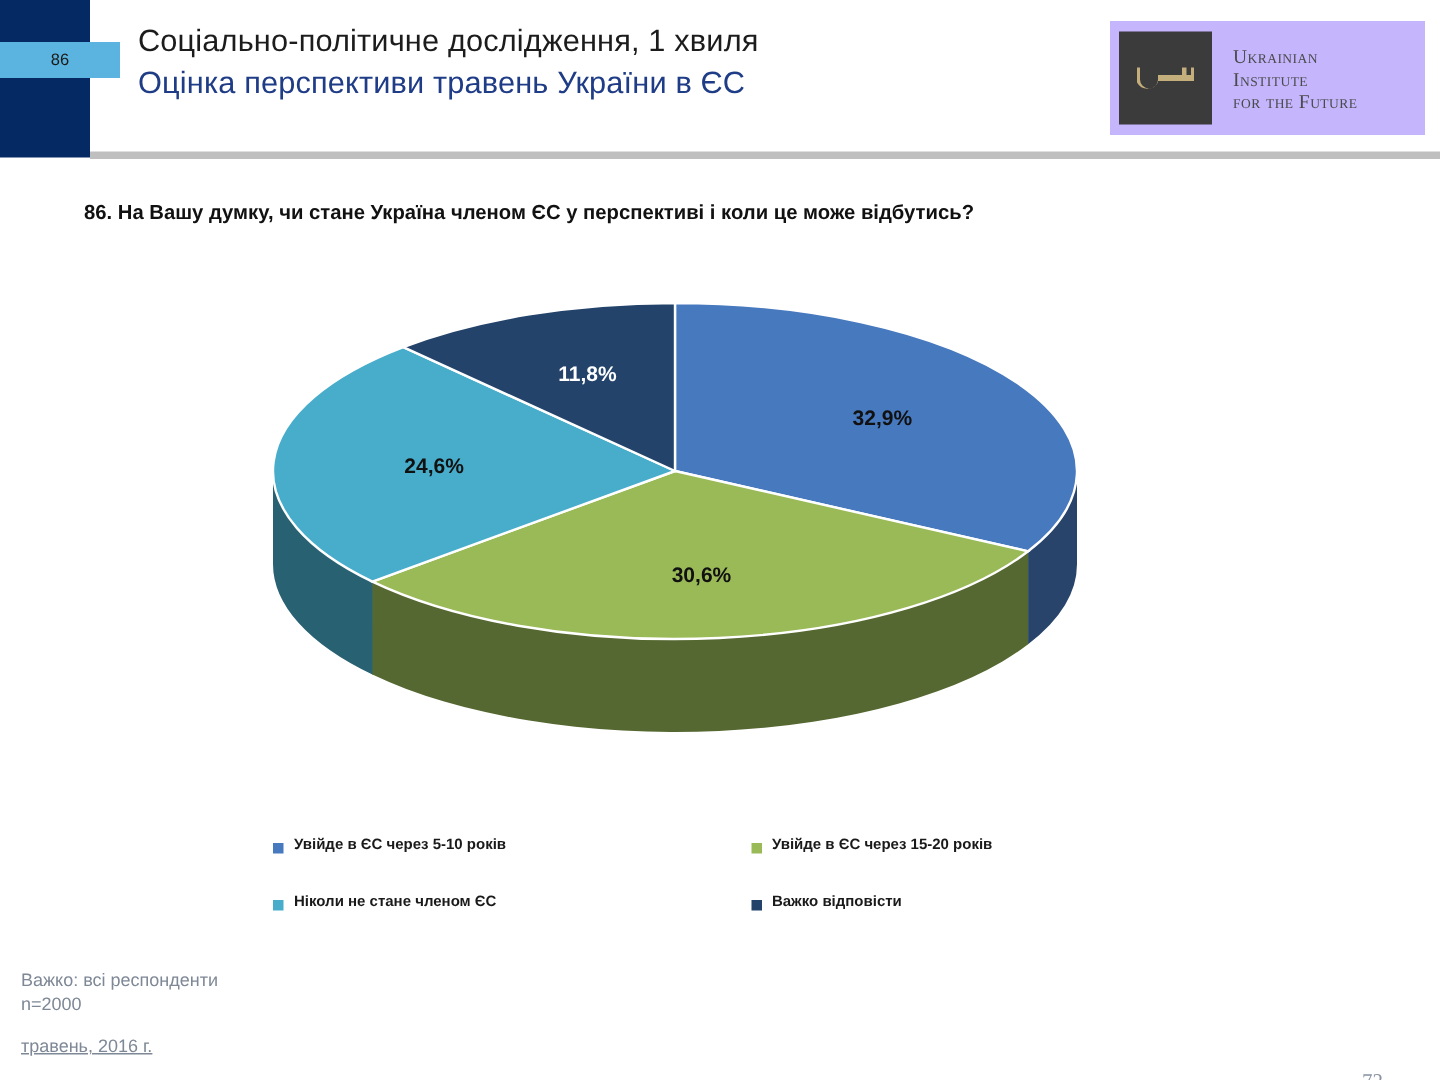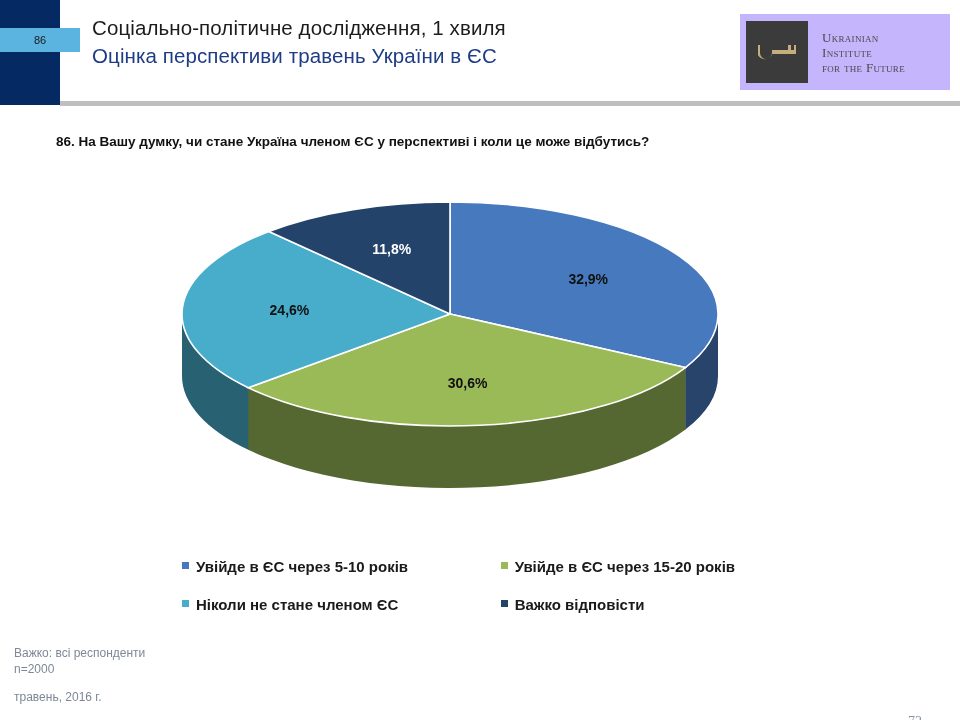--- a/index.html
+++ b/index.html
@@ -134,39 +134,40 @@
     width: 330px;
   }
   .legend-item.second { width: 250px; }
   .legend-swatch {
     width: 7px; height: 7px;
     margin-top: 4px;
     margin-right: 7px;
     flex: 0 0 auto;
   }
   .legend-label {
-    font-size: 15px;
+    font-size: 10px;
     font-weight: bold;
     color: #1a1a1a;
     white-space: nowrap;
   }
 
   
   #footer-base {
     position: absolute;
     left: 14px; top: 645px;
     font-size: 12px;
     color: #7E8896;
     line-height: 16px;
   }
   #footer-date {
     position: absolute;
     left: 14px; top: 690px;
     font-size: 12px;
     color: #7E8896;
+    text-decoration: underline;
   }
   #page-num {
     position: absolute;
     left: 908px; top: 714px;
     font-size: 14px;
     color: #8A93A3;
     font-family: "Liberation Serif", serif;
   }
 </style>
 </head>

